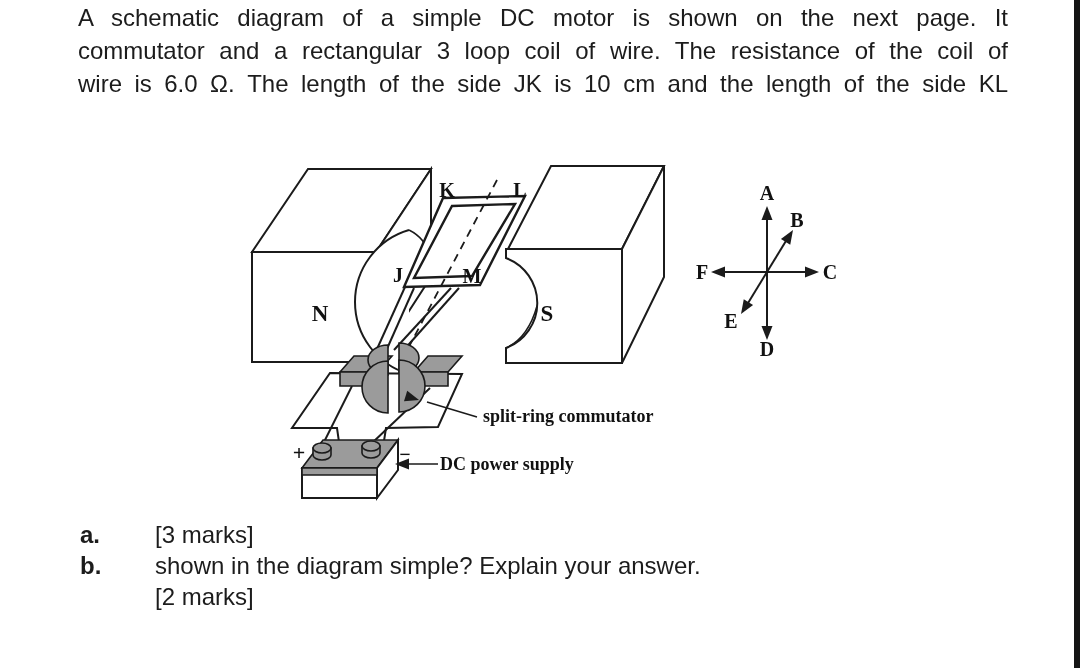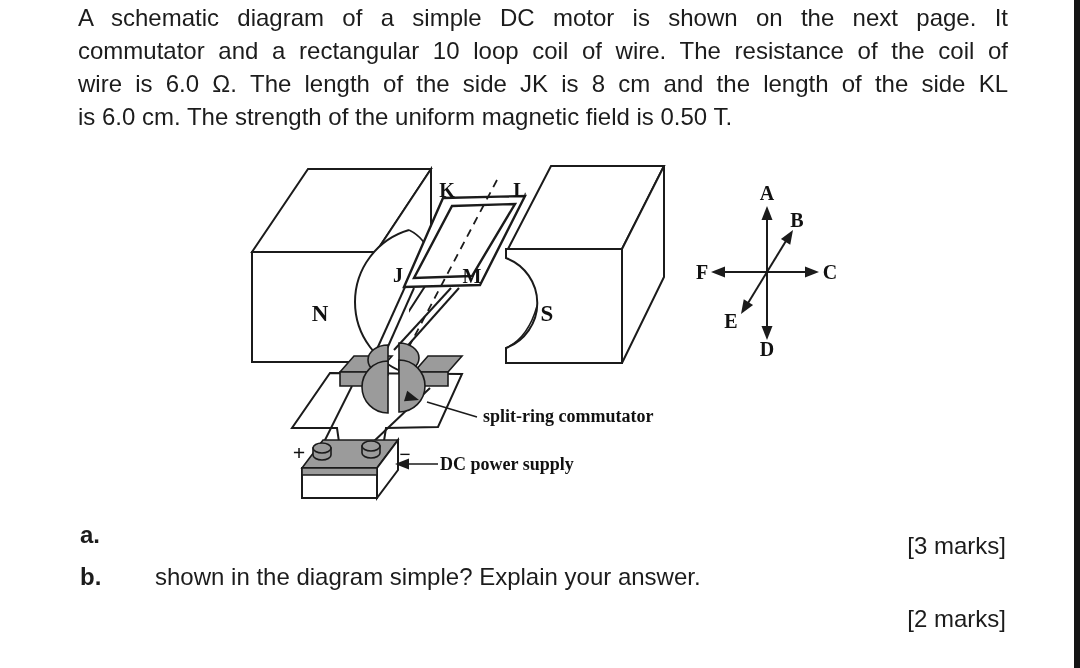--- a/index.html
+++ b/index.html
@@ -5,43 +5,42 @@
   html,body{margin:0;padding:0;}
   .page{position:relative;width:1080px;height:668px;background:#fff;overflow:hidden;
         font-family:"Liberation Sans",sans-serif;color:#1c1c1c;}
   .intro{position:absolute;left:78px;top:1px;width:930px;font-size:24px;line-height:33px;}
   .intro .line{white-space:normal;}
   .j{text-align:justify;text-align-last:justify;}
   .questions{position:absolute;left:80px;top:519px;width:926px;font-size:24px;line-height:31px;}
   .q-row{display:flex;}
   .q-label{width:75px;font-weight:bold;}
   .q-body{flex:1;}
-  .marks{text-align:right;margin-top:11px;}
+  .marks{}
   .edge-bar{position:absolute;top:0;height:668px;background:#151515;}
   svg{position:absolute;left:0;top:0;}
   .face{fill:#ffffff;stroke:#1b1b1b;stroke-width:2;}
   .coil{fill:#ffffff;stroke:#1b1b1b;stroke-width:2.4;}
   .ln{fill:none;stroke:#1b1b1b;stroke-width:2;}
   .thin{fill:none;stroke:#1b1b1b;stroke-width:1.5;}
   .dash{fill:none;stroke:#1b1b1b;stroke-width:1.8;stroke-dasharray:8 6;}
   .patch{fill:#ffffff;stroke:none;}
   .grayshape{stroke:#1b1b1b;stroke-width:1.6;}
   .arrowhead{fill:#1b1b1b;stroke:none;}
   .lbl{font-family:"Liberation Serif",serif;font-weight:bold;fill:#111;}
 </style>
 </head>
 <body>
 
 <div class="page">
 
   <div class="intro">
     <div class="line j">A schematic diagram of a simple DC motor is shown on the next page. It</div>
-    <div class="line j">commutator and a rectangular 10 loop coil of wire. The resistance of the coil of</div>
-    <div class="line j">wire is 6.0 Ω. The length of the side JK is 8 cm and the length of the side KL</div>
-    <div class="line">is 6.0 cm. The strength of the uniform magnetic field is 0.50 T.</div>
+    <div class="line j">commutator and a rectangular 3 loop coil of wire. The resistance of the coil of</div>
+    <div class="line j">wire is 6.0 Ω. The length of the side JK is 10 cm and the length of the side KL</div>
   </div>
 
   <svg width="1080" height="668" viewBox="0 0 1080 668">
 
     <g>
       <path class="face" d="M252,252 L308,169 L431,169 L376,252 Z"></path>
       <path class="face" d="M376,252 L431,169 L431,277 L376,362 Z"></path>
       <path class="face" d="M252,252 L376,252 L376,362 L252,362 Z"></path>
       <path class="patch" d="M409,230 A75,75 0 0 0 409,374 Z"></path>
       <path class="ln" d="M409,230 A75,75 0 0 0 409,374"></path>

